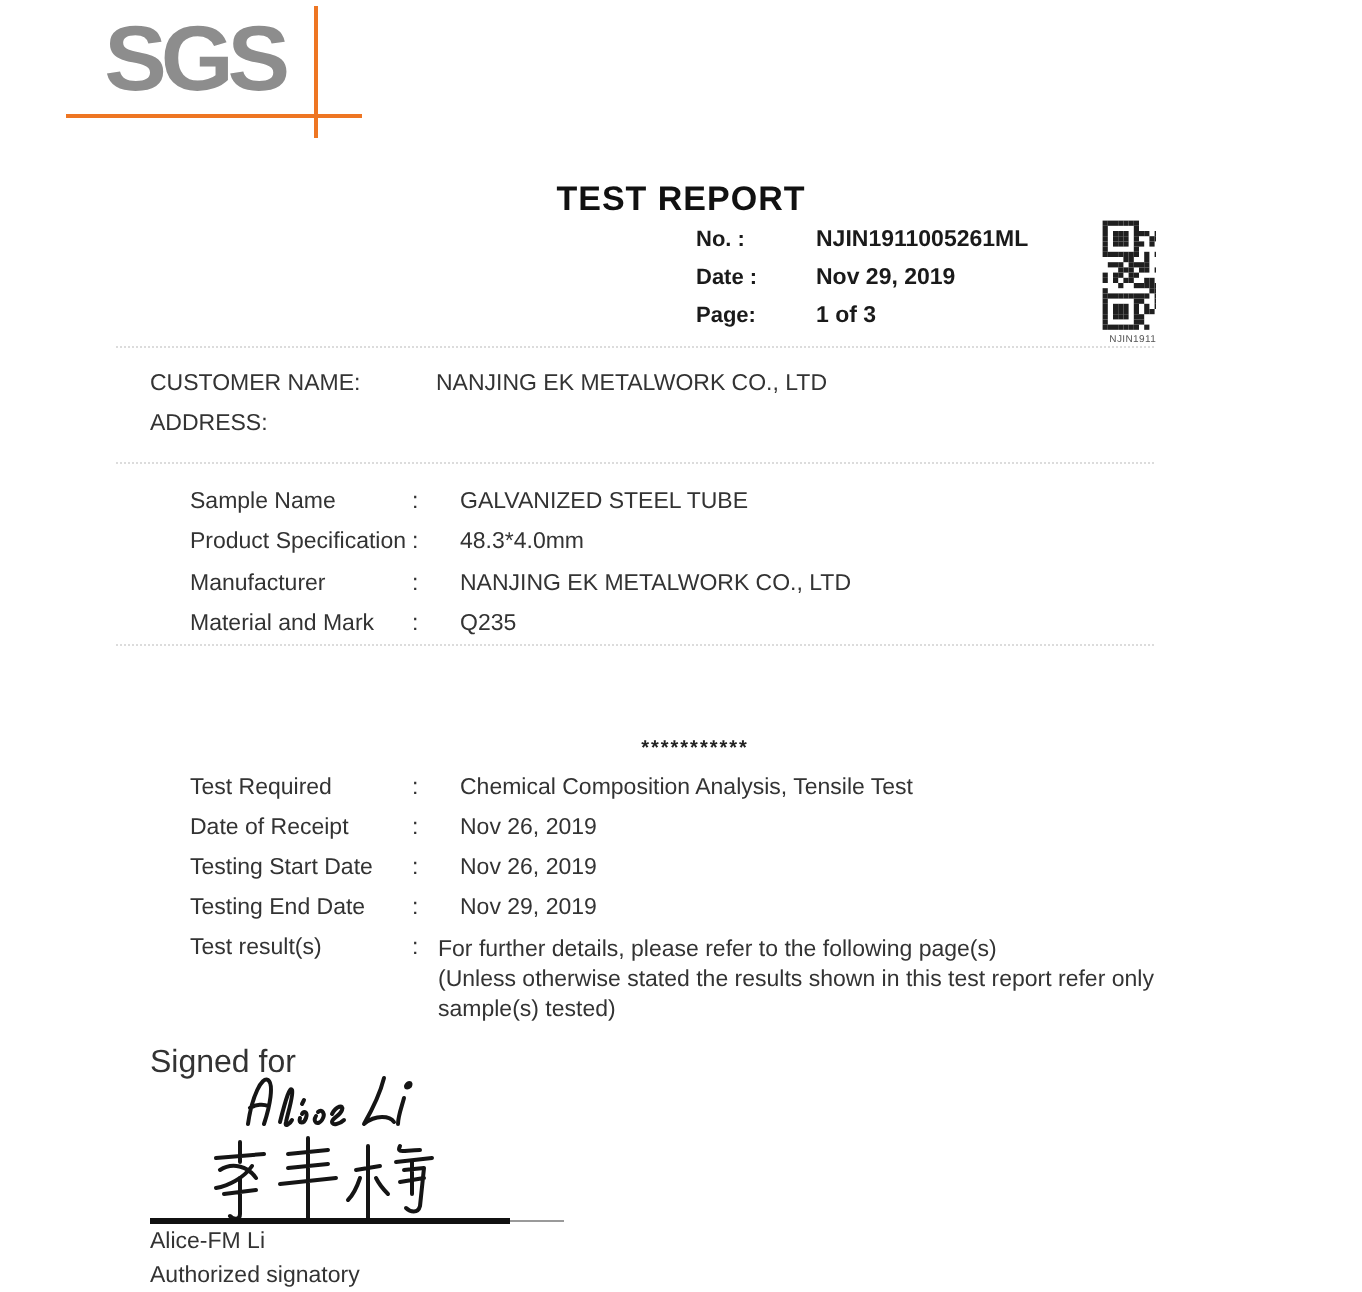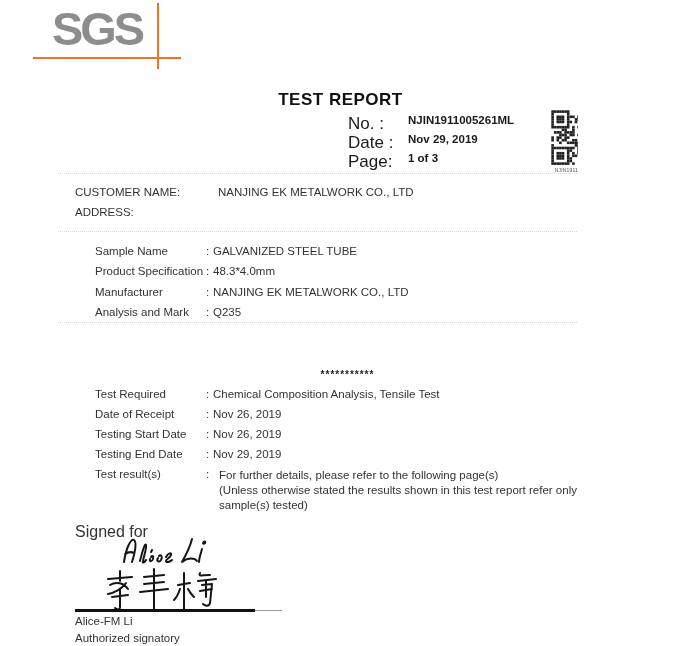--- a/index.html
+++ b/index.html
@@ -8,30 +8,30 @@
     font-family:"Liberation Sans", sans-serif;color:#333;overflow:hidden;
   }
   
   .sgs-logo{position:absolute;left:53px;top:6px;font-weight:bold;font-size:46px;
     line-height:46px;color:#8d8d8d;letter-spacing:-3px;transform:scaleX(1.02);}
   .logo-vline{position:absolute;left:157px;top:3px;width:2px;height:66px;background:#ee7623;}
   .logo-hline{position:absolute;left:33px;top:57px;width:148px;height:2px;background:#ee7623;}
   
   .title{position:absolute;left:0;top:90px;width:681px;text-align:center;
     font-size:17px;font-weight:bold;color:#111;letter-spacing:.5px;}
-  .meta-label{position:absolute;left:348px;font-size:17px;font-weight:normal;color:#1a1a1a;}
+  .meta-label{position:absolute;left:348px;font-size:11px;font-weight:bold;color:#1a1a1a;}
   .meta-value{position:absolute;left:408px;font-size:11.5px;font-weight:bold;color:#1a1a1a;}
   
   .qr-box{position:absolute;left:550px;top:109px;width:58px;height:58px;}
   .qr-caption{position:absolute;left:546px;top:167px;width:66px;text-align:center;
     font-size:5px;color:#555;letter-spacing:.2px;}
   
   .lbl{position:absolute;left:75px;font-size:11.5px;color:#333;margin-left:20px;}
   .colon{position:absolute;left:206px;font-size:11.5px;color:#333;}
-  .val{position:absolute;left:213px;font-size:11.5px;color:#333;}
+  .val{position:absolute;left:230px;font-size:11.5px;color:#333;}
   .val-wide{position:absolute;left:219px;font-size:11.5px;color:#333;width:412px;line-height:15px;}
   .cust-lbl{position:absolute;left:75px;font-size:11.5px;color:#333;}
   .cust-val{position:absolute;left:218px;font-size:11.5px;color:#333;}
   .dotline{position:absolute;left:58px;width:565px;border-top:1px dotted #dcdcdc;height:0;}
   .para{position:absolute;left:75px;top:327px;width:514px;font-size:11.5px;
     line-height:15.5px;color:#333;}
   .stars{position:absolute;left:75px;top:369px;width:545px;text-align:center;
     font-size:10px;font-weight:bold;color:#222;letter-spacing:1px;}
   
   .signed-for{position:absolute;left:75px;top:523px;font-size:16px;color:#333;}
@@ -327,21 +327,21 @@
     <div class="lbl" style="top:265px">Product Specification</div>
     <div class="colon" style="top:265px">:</div>
     <div class="val" style="top:265px">48.3*4.0mm</div>
   </div>
   <div>
     <div class="lbl" style="top:286px">Manufacturer</div>
     <div class="colon" style="top:286px">:</div>
     <div class="val" style="top:286px">NANJING EK METALWORK CO., LTD</div>
   </div>
   <div>
-    <div class="lbl" style="top:306px">Analysis and Mark</div>
+    <div class="lbl" style="top:306px">Material and Mark</div>
     <div class="colon" style="top:306px">:</div>
     <div class="val" style="top:306px">Q235</div>
   </div>
 
   <div class="dotline" style="top:322px"></div>
 
 
   <div class="stars">***********</div>
 
   <div>

